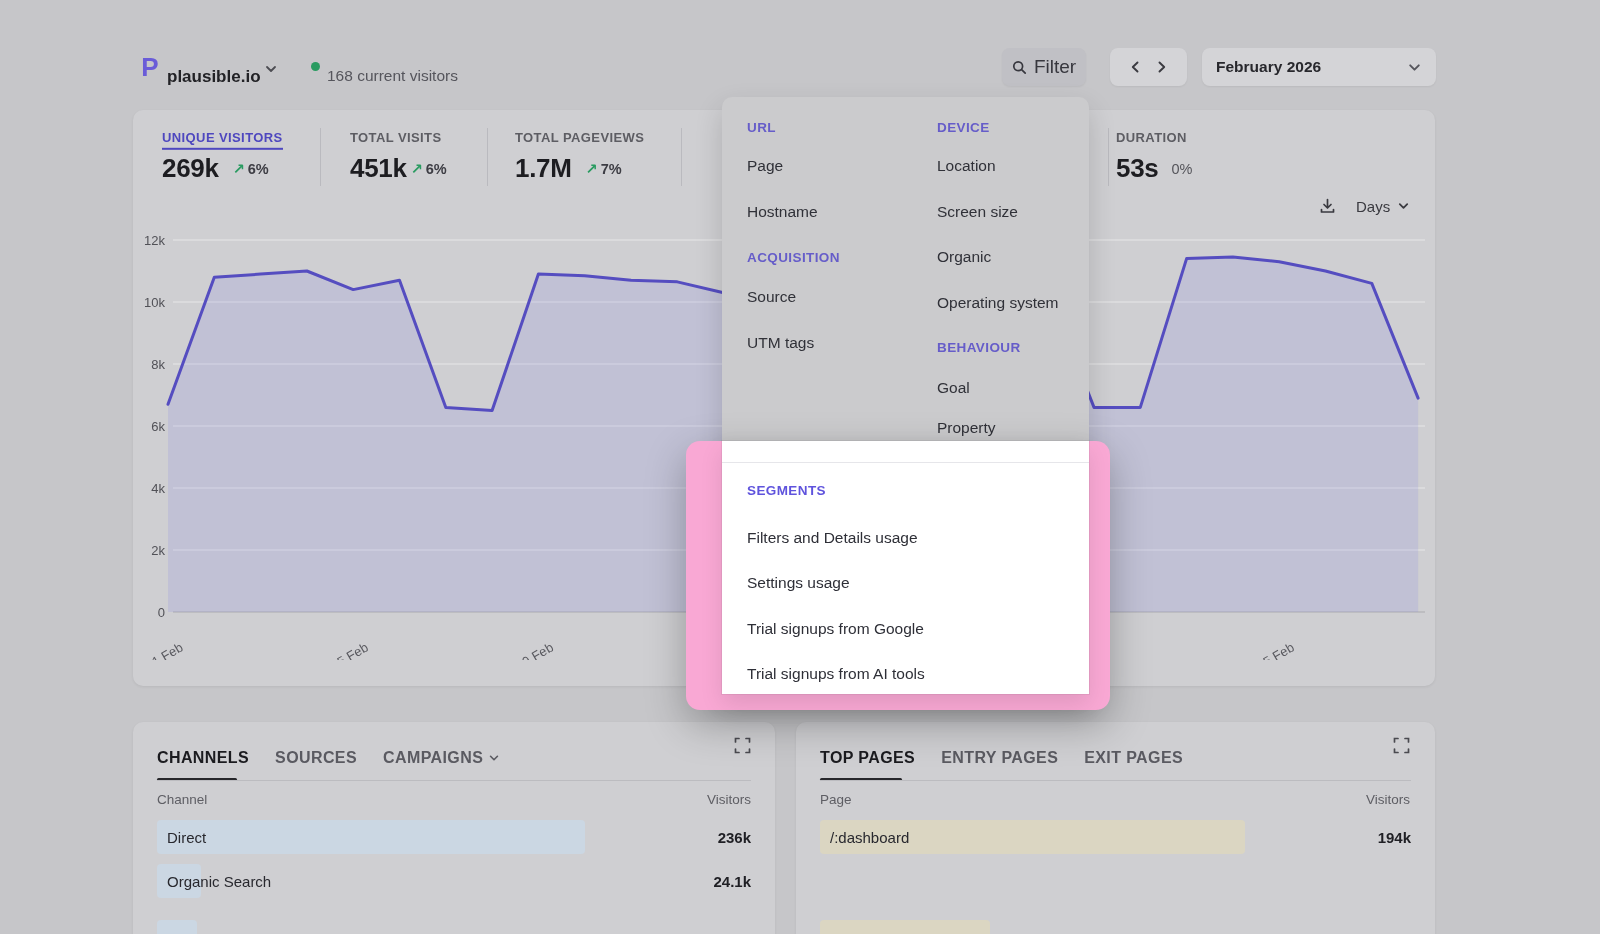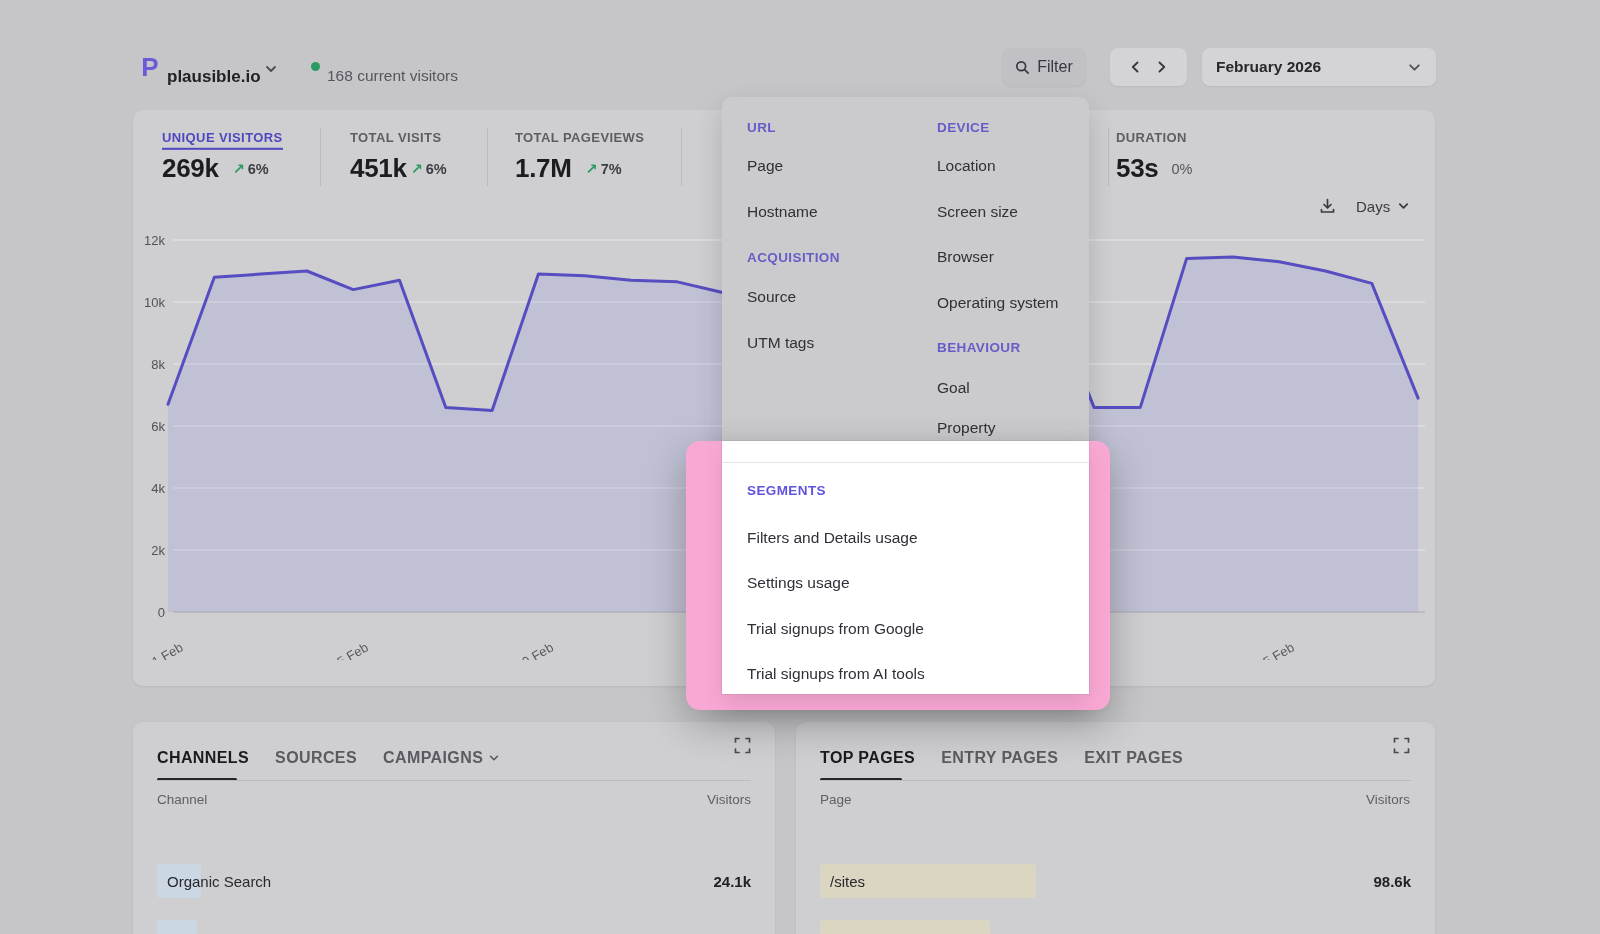--- a/index.html
+++ b/index.html
@@ -14,21 +14,21 @@
   .cy { transform:translateY(-50%); line-height:1.15; white-space:nowrap; }
 
   
   .logo-badge{ left:139px; top:54px; width:22px; height:27px; font-size:26px; font-weight:800;
     color:#6a5cd8; display:flex; align-items:center; justify-content:center; }
   .site-name{ left:167px; top:67px; font-size:17px; font-weight:700; color:#222226; }
   .live-dot{ left:311px; top:62px; width:9px; height:9px; border-radius:50%; background:#2a9b61; }
   .visitors{ left:327px; top:67px; font-size:15.5px; color:#55555c; }
   .btn{ border-radius:8px; display:flex; align-items:center; box-shadow:0 1px 2px rgba(0,0,0,0.06); cursor:default; }
   .filter-btn{ left:1002px; top:48px; width:84px; height:38px; background:#c0c0c5; justify-content:center; gap:7px;
-    font-size:16px; font-weight:500; color:#37373e; }
+    font-size:19px; font-weight:500; color:#37373e; }
   .nav-btn{ left:1110px; top:48px; width:77px; height:38px; background:#d4d4d7; justify-content:space-around; padding:0 12px; }
   .date-btn{ left:1202px; top:48px; width:234px; height:38px; background:#d4d4d7; padding:0 14px; justify-content:space-between;
     font-size:15.5px; font-weight:700; color:#27272c; }
 
   
   .card{ position:absolute; background:#cfcfd2; border-radius:10px; box-shadow:0 1px 3px rgba(0,0,0,0.07); }
   .main-card{ left:133px; top:110px; width:1302px; height:576px; }
   .left-card{ left:133px; top:722px; width:642px; height:240px; }
   .right-card{ left:796px; top:722px; width:639px; height:240px; }
 
@@ -198,20 +198,25 @@
     </span>
   </div>
   <svg class="abs" style="right:24px;top:15px;" width="17" height="17" viewBox="0 0 17 17">
       <path d="M1.5 5V1.5H5 M12 1.5h3.5V5 M15.5 12v3.5H12 M5 15.5H1.5V12" fill="none" stroke="#4a4a50" stroke-width="1.7" stroke-linecap="round"></path>
     </svg>
   <div class="abs tab-underline" style="width:80px;"></div>
   <div class="abs tab-divider"></div>
   <div class="abs cy col-head" style="left:24px;">Channel</div>
   <div class="abs cy col-head" style="right:24px;">Visitors</div>
 
+  <div class="trow" style="top:98px;">
+    <div class="bar blue" style="width: 428px;"></div>
+    <span class="row-name">Direct</span>
+    <span class="row-val">236k</span>
+  </div>
   <div class="trow" style="top:142px;">
     <div class="bar blue" style="width: 44px;"></div>
     <span class="row-name">Organic Search</span>
     <span class="row-val">24.1k</span>
   </div>
   <div class="trow" style="top:198px;">
     <div class="bar blue" style="width:40px;"></div>
   </div>
 </div>
 
@@ -222,42 +227,42 @@
     <span class="tab">EXIT PAGES</span>
   </div>
   <svg class="abs" style="right:25px;top:15px;" width="17" height="17" viewBox="0 0 17 17">
       <path d="M1.5 5V1.5H5 M12 1.5h3.5V5 M15.5 12v3.5H12 M5 15.5H1.5V12" fill="none" stroke="#4a4a50" stroke-width="1.7" stroke-linecap="round"></path>
     </svg>
   <div class="abs tab-underline" style="width:82px;"></div>
   <div class="abs tab-divider"></div>
   <div class="abs cy col-head" style="left:24px;">Page</div>
   <div class="abs cy col-head" style="right:25px;">Visitors</div>
 
-  <div class="trow" style="top:142px;">
-    <div class="bar tan" style="width: 216px;"></div>
-    <span class="row-name">/sites</span>
-    <span class="row-val">98.6k</span>
+  <div class="trow" style="top:98px;">
+    <div class="bar tan" style="width: 425px;"></div>
+    <span class="row-name">/:dashboard</span>
+    <span class="row-val">194k</span>
   </div>
   <div class="trow" style="top:198px;">
     <div class="bar tan" style="width:170px;"></div>
   </div>
 </div>
 
 <div class="dropdown">
   <div class="mh" style="left:25px;top:30px;">URL</div>
   <div class="mi" style="left:25px;top:69px;">Page</div>
   <div class="mi" style="left:25px;top:115px;">Hostname</div>
   <div class="mh" style="left:25px;top:160px;">ACQUISITION</div>
   <div class="mi" style="left:25px;top:200px;">Source</div>
   <div class="mi" style="left:25px;top:246px;">UTM tags</div>
 
   <div class="mh" style="left:215px;top:30px;">DEVICE</div>
   <div class="mi" style="left:215px;top:69px;">Location</div>
   <div class="mi" style="left:215px;top:115px;">Screen size</div>
-  <div class="mi" style="left:215px;top:160px;">Browser</div>
+  <div class="mi" style="left:215px;top:160px;">Organic</div>
   <div class="mi" style="left:215px;top:206px;">Operating system</div>
   <div class="mh" style="left:215px;top:250px;">BEHAVIOUR</div>
   <div class="mi" style="left:215px;top:291px;">Goal</div>
   <div class="mi" style="left:215px;top:331px;">Property</div>
 </div>
 
 <div class="spotlight">
   <div class="spot-panel">
     <div class="spot-divider"></div>
   </div>

